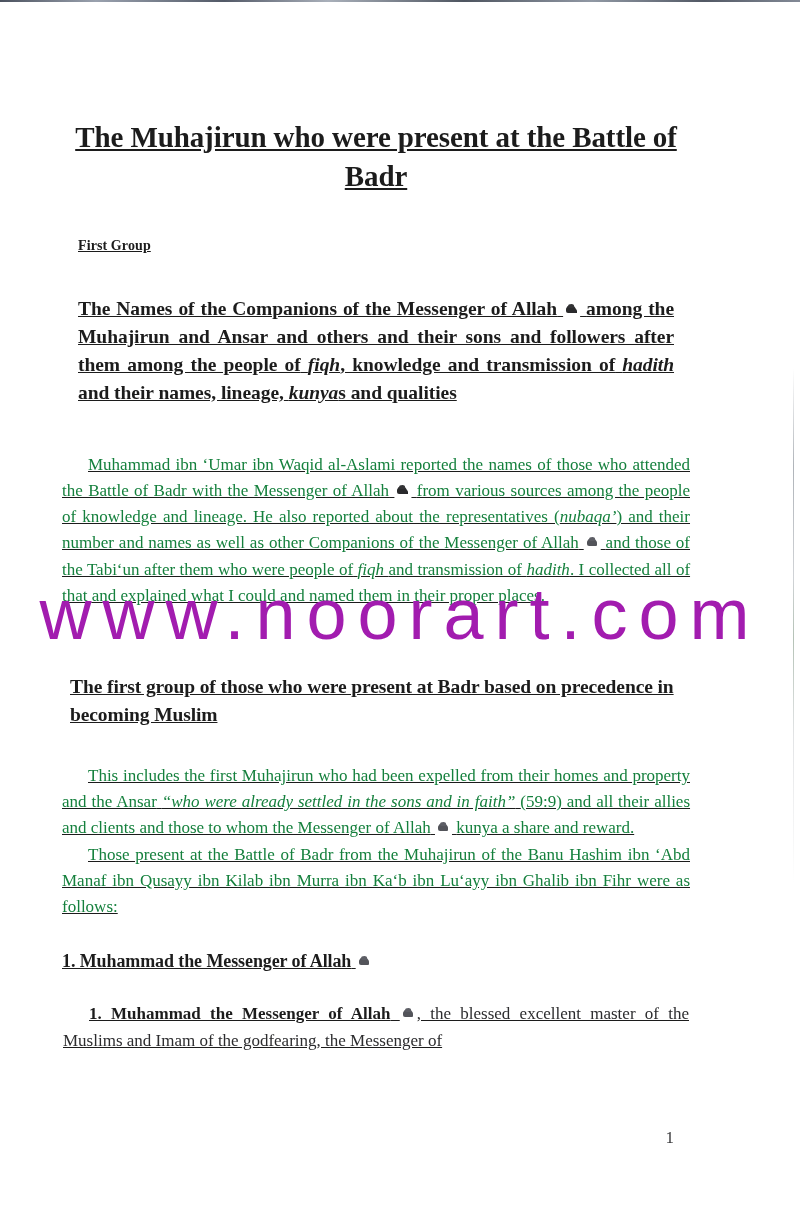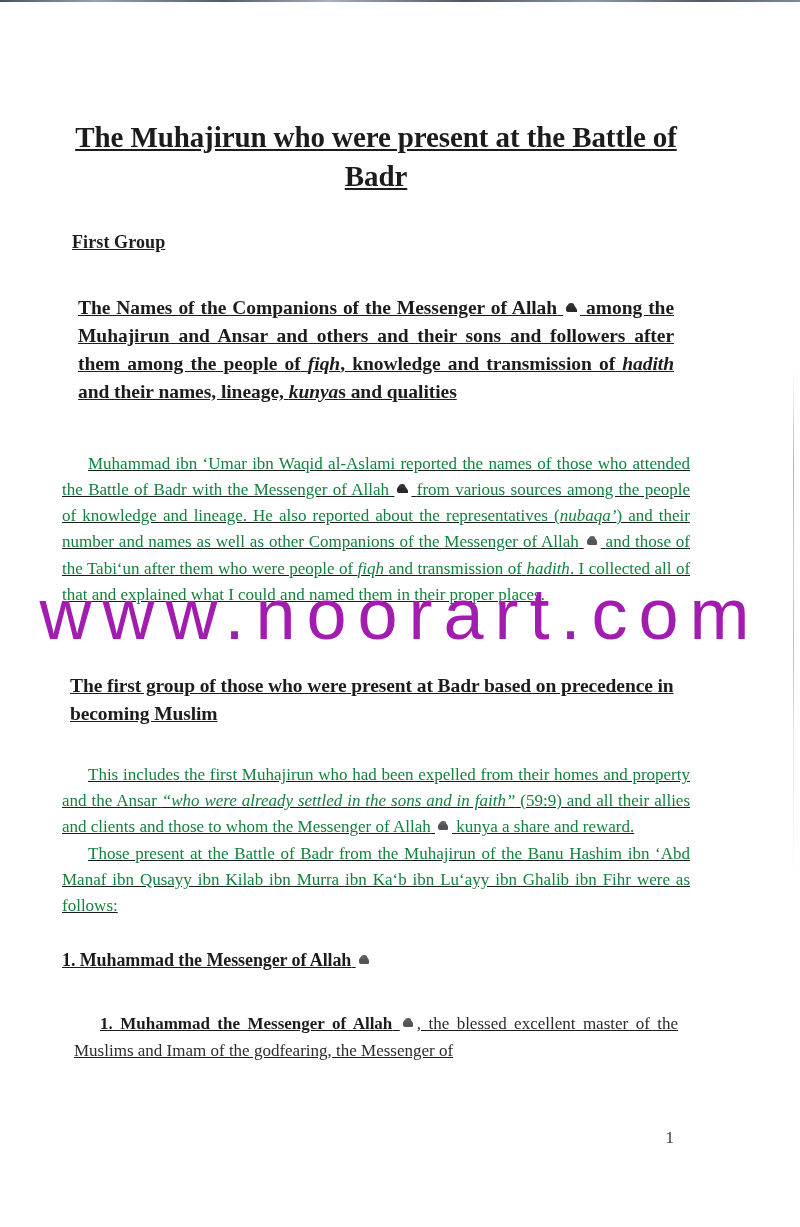--- a/index.html
+++ b/index.html
@@ -51,23 +51,23 @@
     margin: 0;
     padding-top: 118px;
     font-size: 29px;
     font-weight: bold;
     line-height: 1.33;
     text-align: center;
     letter-spacing: -0.1px;
   }
 
   .section-label {
-    margin: 10px;
+    margin: 16px;
     padding-top: 27px;
-    font-size: 18px;
+    font-size: 14px;
     font-weight: bold;
     letter-spacing: .1px;
   }
 
   .subtitle {
     margin: 16px;
     padding-top: 25px;
     font-size: 19.5px;
     font-weight: bold;
     line-height: 1.43;
@@ -103,21 +103,21 @@
 
   .numbered-heading {
     margin: 0;
     padding-top: 31px;
     font-size: 18px;
     font-weight: bold;
     letter-spacing: -0.1px;
   }
 
   .entry-para {
-    margin: 12px;
+    margin: 1px;
     padding-top: 28px;
     font-size: 17px;
     line-height: 1.545;
     text-align: justify;
     text-align-last: left;
     text-indent: 26px;
     color: #2c2c2e;
   }
   .entry-para .lead {
     font-weight: bold;

